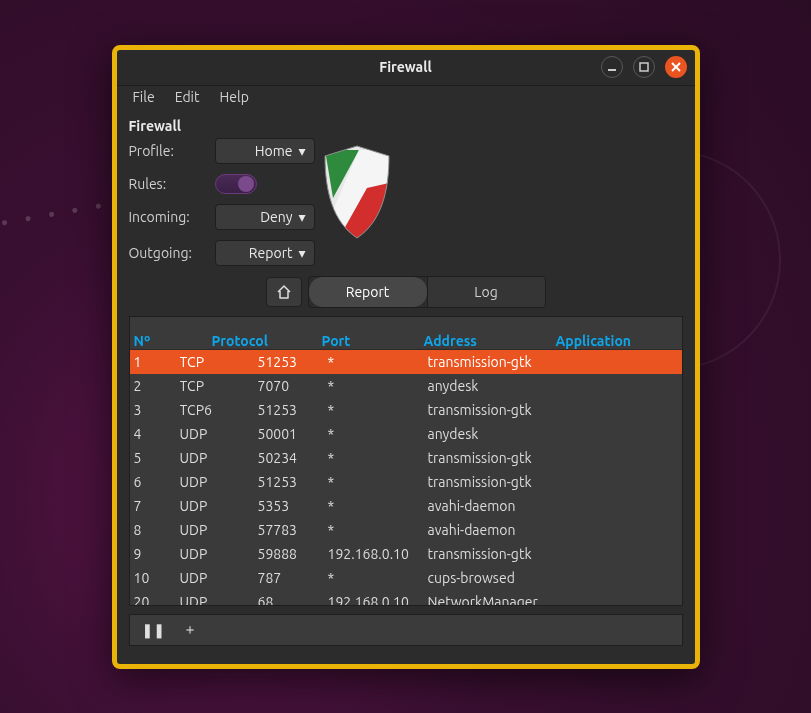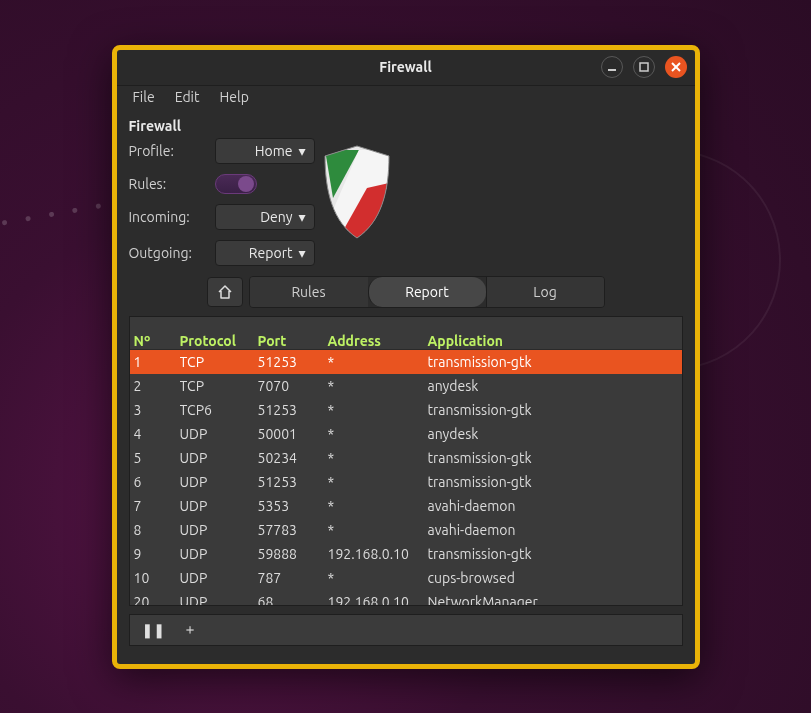--- a/index.html
+++ b/index.html
@@ -73,21 +73,21 @@
   .tab.active { background: #474747; color: #fff; border-radius: 14px; }
 
   .table-wrap {
     margin: 0 12px; border: 1px solid #1e1e1e; background: #3a3a3a;
     height: 290px; overflow: hidden; position: relative;
   }
   .thead, .trow {
     display: grid;
     grid-template-columns: 46px 78px 70px 100px 1fr;
   }
-  .thead { background: #3a3a3a; color: #bef264; font-weight: 600; border-bottom: 1px solid #2a2a2a; height: 28px; align-items: center; padding: 16px 4px; }
+  .thead { background: #3a3a3a; color: #0ea5e9; font-weight: 600; border-bottom: 1px solid #2a2a2a; height: 28px; align-items: center; padding: 16px 4px; gap: 32px; }
   .thead span { cursor: pointer; }
   .tbody { height: 262px; overflow-y: hidden; }
   .trow { height: 24px; align-items: center; padding: 0 4px; color: #dcdcdc; }
   .trow.sel { background: #e95420; color: #fff; }
   .tcell { white-space: nowrap; overflow: hidden; text-overflow: ellipsis; padding-right: 4px; }
 
   .toolbar-bottom {
     margin: 8px 12px 10px; height: 32px; background: #3b3b3b; border: 1px solid #1e1e1e;
     display: flex; align-items: center; gap: 18px; padding: 0 12px;
   }
@@ -173,21 +173,20 @@
     </svg>
   </div>
 
   <div class="tab-row">
     <div class="home-btn">
       <svg width="16" height="16" viewBox="0 0 16 16">
         <path d="M2 8 L8 2 L14 8 M4 7 V14 H12 V7" fill="none" stroke="#ddd" stroke-width="1.5" stroke-linejoin="round"></path>
       </svg>
     </div>
     <div class="tabs">
-      <div class="tab">Rules</div>
       <div class="tab active">Report</div>
       <div class="tab">Log</div>
     </div>
   </div>
 
   <div class="table-wrap">
     <div class="thead">
       <span>Nº</span>
       <span>Protocol</span>
       <span>Port</span>

